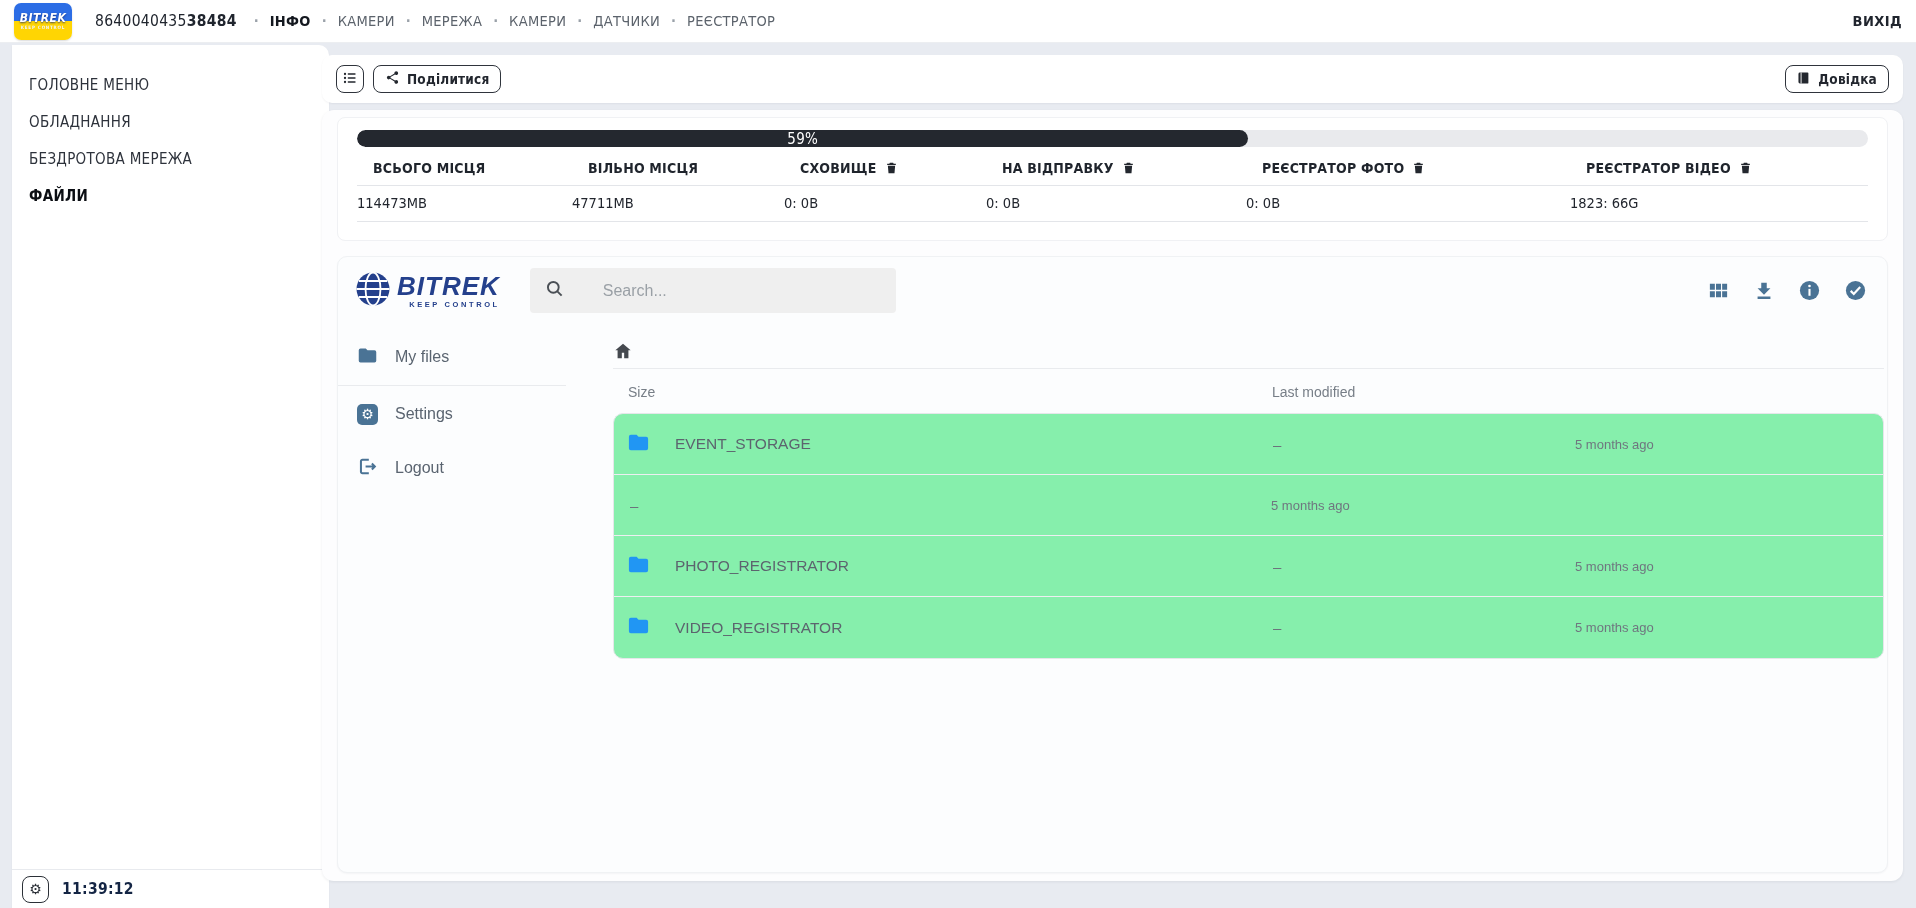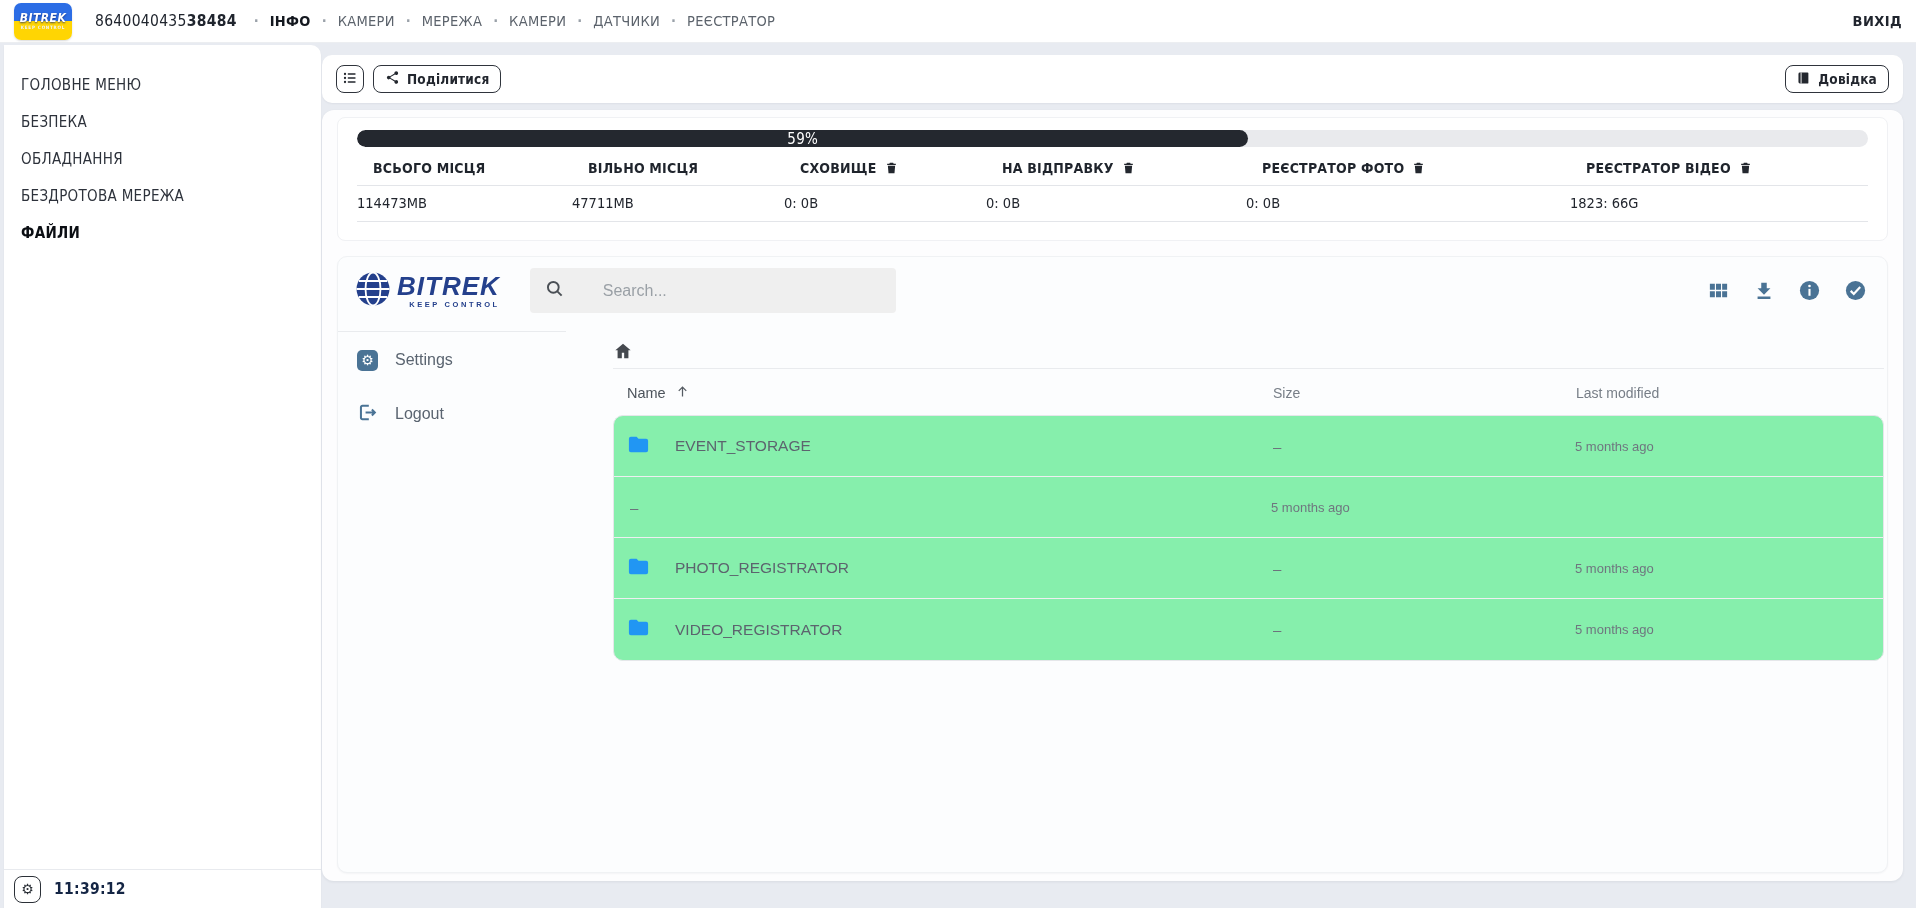--- a/index.html
+++ b/index.html
@@ -29,21 +29,21 @@
   .device-id { margin-left:23px; font-size:15.5px; color:#20252e; letter-spacing:.3px; white-space:nowrap; }
   .device-id b { font-weight:700; }
   .top-nav { display:flex; align-items:center; margin-left:6px; font-size:14.5px; white-space:nowrap; }
   .nav-dot { color:#9aa1a9; margin:0 11px; font-weight:700; }
   .nav-item { color:#5c636c; cursor:pointer; text-decoration:none; letter-spacing:.3px; }
   .nav-item.active { color:#14181f; font-weight:700; }
   .logout-link { margin-left:auto; color:#20252e; font-weight:700; font-size:14.5px; letter-spacing:.4px; cursor:pointer; text-decoration:none; }
 
   
   .sidebar {
-    position:absolute; top:45px; left:4px; bottom:0; width:317px;
+    position:absolute; top:45px; left:12px; bottom:0; width:317px;
     background:#fff; border-radius:0 10px 0 0; box-shadow:0 1px 2px rgba(16,24,40,.05);
   }
   .side-menu { padding-top:21px; }
   .side-item { height:37px; display:flex; align-items:center; padding-left:17px; font-size:15px; color:#2d323b; cursor:pointer; letter-spacing:.3px; }
   .side-item.active { font-weight:700; color:#0b0e13; }
   .side-footer {
     position:absolute; left:0; right:0; bottom:0; height:39px;
     border-top:1px solid #e8eaee; display:flex; align-items:center; padding-left:10px; gap:13px; background:#fff;
   }
   .gear-btn {
@@ -147,21 +147,20 @@
     <a class="nav-item">ДАТЧИКИ</a>
     <span class="nav-dot">·</span>
     <a class="nav-item">РЕЄСТРАТОР</a>
   </nav>
   <a class="logout-link">ВИХІД</a>
 </header>
 
 <aside class="sidebar cond">
   <div class="side-menu">
     <div class="side-item">ГОЛОВНЕ МЕНЮ</div>
-    <div class="side-item">БЕЗПЕКА</div>
     <div class="side-item">ОБЛАДНАННЯ</div>
     <div class="side-item">БЕЗДРОТОВА МЕРЕЖА</div>
     <div class="side-item active">ФАЙЛИ</div>
   </div>
   <div class="side-footer">
     <button class="gear-btn">
         <span>⚙</span>
       </button>
     <span class="clock">11:39:12</span>
   </div>
@@ -305,20 +304,28 @@
           <svg width="23" height="23" viewBox="0 0 24 24">
               <circle cx="12" cy="12" r="10" fill="#4a7395"></circle>
               <path d="m7 12.4 3.2 3.2 6.7-7.2" stroke="#fff" stroke-width="2.3" fill="none"></path>
             </svg>
         </span>
       </div>
     </div>
 
     <div class="fm-body">
       <div class="fm-nav">
+        <div class="fm-nav-item">
+          <span>
+            <svg width="21" height="21" viewBox="0 0 24 24" fill="#4a7395">
+                <path d="M10 4H4a2 2 0 0 0-2 2v12a2 2 0 0 0 2 2h16a2 2 0 0 0 2-2V8a2 2 0 0 0-2-2h-8l-2-2z"></path>
+              </svg>
+          </span>
+          <span>My files</span>
+        </div>
         <div class="fm-nav-divider"></div>
         <div class="fm-nav-item">
           <span class="settings-chip">⚙</span>
           <span>Settings</span>
         </div>
         <div class="fm-nav-item">
           <span>
             <svg width="21" height="21" viewBox="0 0 24 24" fill="none" stroke="#4a7395" stroke-width="2.3">
                 <path d="M13.5 4.3H6.2A1.7 1.7 0 0 0 4.5 6v12a1.7 1.7 0 0 0 1.7 1.7h7.3"></path>
                 <path d="M9.8 12h10.6M17 8.6l3.4 3.4L17 15.4"></path>
@@ -332,28 +339,20 @@
         <div class="breadcrumb">
           <span class="home-btn">
             <svg width="20" height="20" viewBox="0 0 24 24" fill="#45494f">
                 <path d="M12 3.2 2.8 11.2h2.7v9.4h5.1V14h2.8v6.6h5.1v-9.4h2.7z"></path>
               </svg>
           </span>
         </div>
         <div class="bc-divider"></div>
 
         <div class="list-head">
-          <div class="lh-name">
-            <span>Name</span>
-            <span>
-              <svg width="15" height="15" viewBox="0 0 24 24" fill="none" stroke="#555b62" stroke-width="2">
-                  <path d="M12 20V5M6 11l6-6 6 6"></path>
-                </svg>
-            </span>
-          </div>
           <div class="lh-size">Size</div>
           <div class="lh-mod">Last modified</div>
         </div>
 
         <div class="file-table">
           <div class="file-row">
             <div class="row-name">
               <span><svg width="23" height="23" viewBox="0 0 24 24" fill="#2196f3">
                     <path d="M10 4H4a2 2 0 0 0-2 2v12a2 2 0 0 0 2 2h16a2 2 0 0 0 2-2V8a2 2 0 0 0-2-2h-8l-2-2z"></path>
                   </svg></span>

